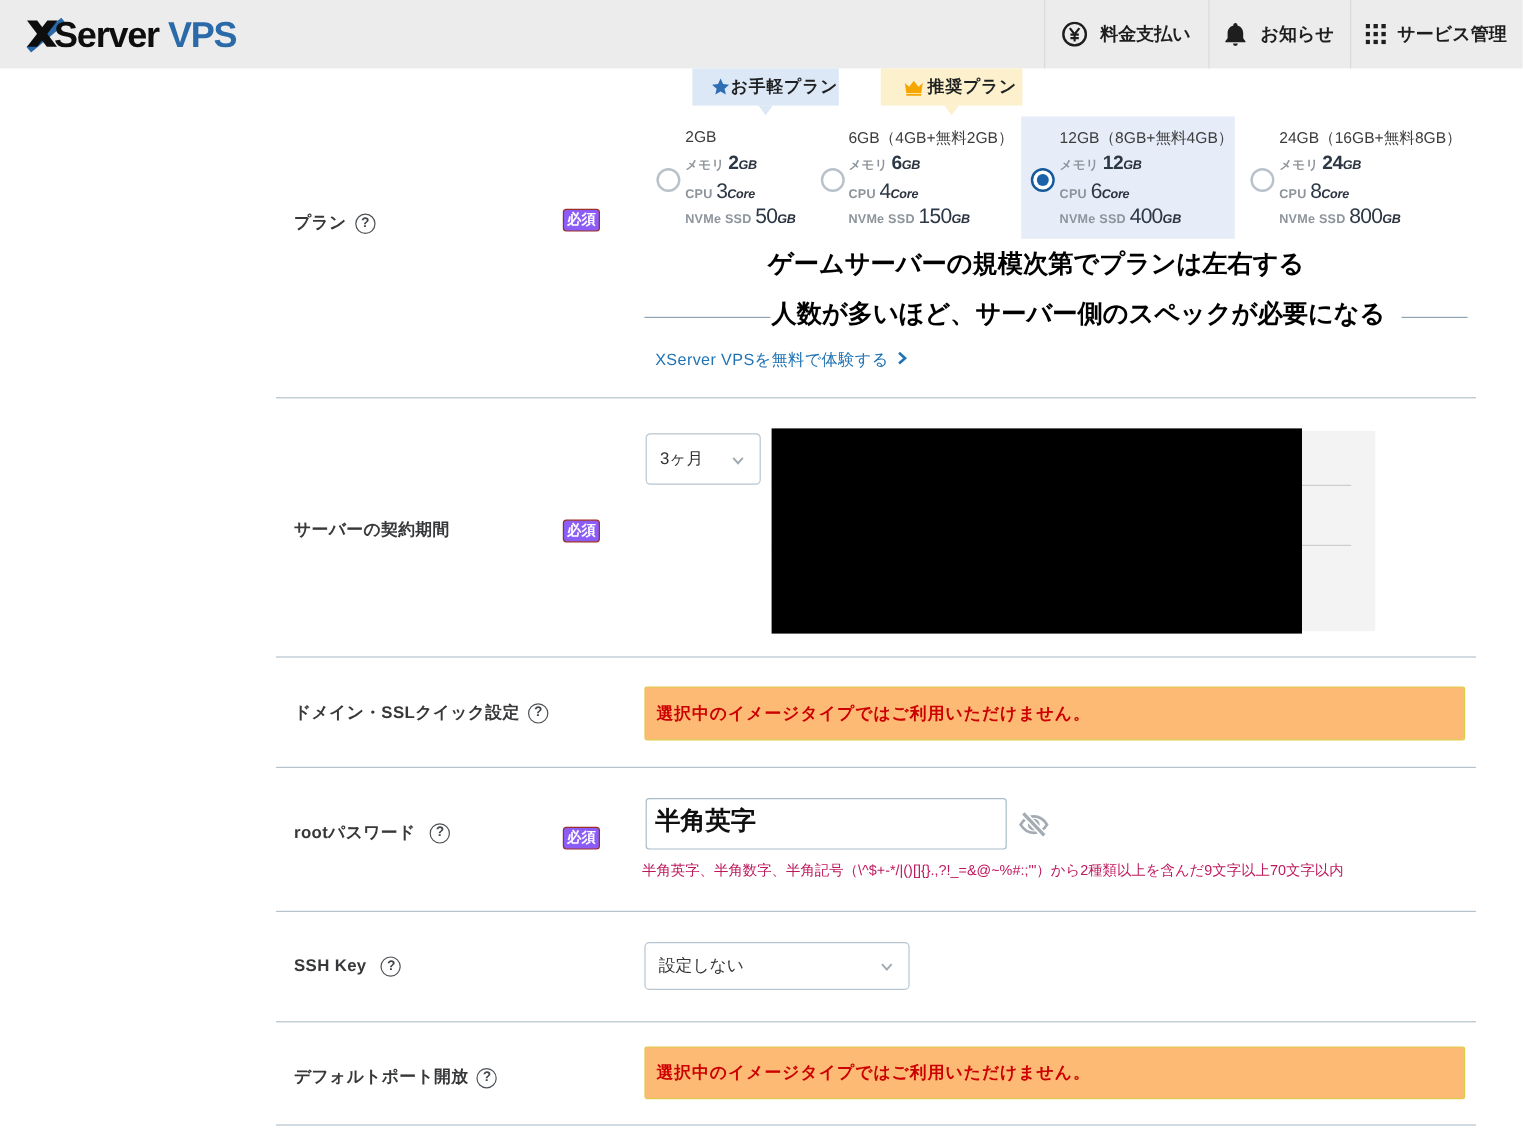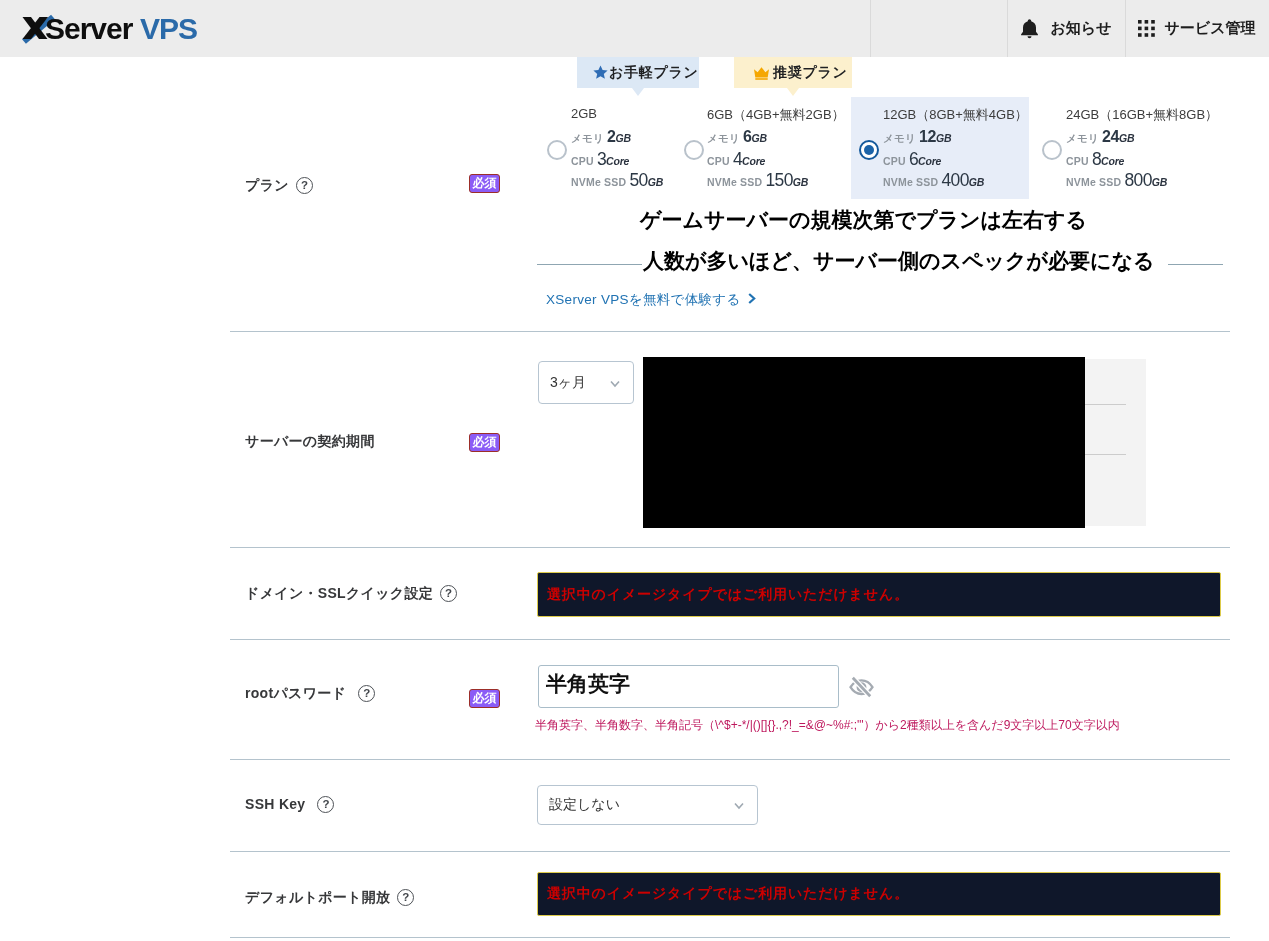--- a/index.html
+++ b/index.html
@@ -37,39 +37,46 @@
   
   .anno { position:absolute; font-size:21px; font-weight:bold; color:#000; white-space:nowrap; }
   .dline { position:absolute; height:1px; background:#8fa6b2; }
 
   .bluelink { position:absolute; color:#2173b3; font-size:13.5px; white-space:nowrap; letter-spacing:0.3px; }
 
   
   .selbox { position:absolute; border:1px solid #b7c5d1; border-radius:4px; background:#fff; font-size:14px; color:#333;padding-left:44px; }
   .selbox .txt { position:absolute; left:11px; top:50%; transform:translateY(-50%); }
   .chev { position:absolute; width:10px; height:10px; }
-  .ybox { position:absolute; left:537px; width:684px; background:#0f172a; border:1px solid #ddcb4a; border-radius:2px; }
+  .ybox { position:absolute; left:537px; width:684px; background:#fdba74; border:1px solid #ddcb4a; border-radius:2px; }
   .ybox span { position:absolute; left:9px; top:50%; transform:translateY(-50%); color:#cc0000; font-size:14px; font-weight:bold; white-space:nowrap; letter-spacing:0.85px; }
 
   .grayline { position:absolute; height:1px; background:#cccccc; }
 </style>
 </head>
 <body>
 
 <div id="header">
   <svg class="abs" style="left:20px; top:11px;" width="180" height="35" viewBox="0 0 180 35">
     <line x1="4" y1="30.5" x2="33" y2="6" stroke="#2a6aa9" stroke-width="6"></line>
     <polygon points="2.5,6 11,6 27.5,28 19,28" fill="#0e0e0e"></polygon>
     <polygon points="19.5,6 28,6 11,28 2.5,28" fill="#0e0e0e"></polygon>
     <text x="25" y="28" font-family="Liberation Sans, sans-serif" font-size="30" font-weight="bold" letter-spacing="-1" fill="#0e0e0e">Server</text>
     <text x="120" y="28" font-family="Liberation Sans, sans-serif" font-size="30" font-weight="bold" letter-spacing="-1" fill="#2a6aa9">VPS</text>
   </svg>
   <div class="hdiv" style="left:870px;"></div>
   <div class="hdiv" style="left:1007px;"></div>
   <div class="hdiv" style="left:1125px;"></div>
+  <div class="hitem" style="left:870px; width:137px;">
+    <svg width="21" height="21" viewBox="0 0 21 21">
+        <circle cx="10.5" cy="10.5" r="9.4" fill="none" stroke="#1e1e1e" stroke-width="2"></circle>
+        <path d="M6.5 5.5l4 5 4-5M10.5 10.5v6M7 10.8h7M7 13.8h7" fill="none" stroke="#1e1e1e" stroke-width="1.8"></path>
+      </svg>
+    <span>料金支払い</span>
+  </div>
   <div class="hitem" style="left:1007px; width:118px;">
     <svg width="19" height="21" viewBox="0 0 19 21">
         <path d="M9.5 1.2c0.9 0 1.7 0.8 1.7 1.7v0.4c2.9 0.8 4.8 3.2 4.8 6.2v4.3l1.9 2.5v0.9H1.1v-0.9l1.9-2.5V9.5c0-3 1.9-5.4 4.8-6.2V2.9c0-0.9 0.8-1.7 1.7-1.7z" fill="#1e1e1e"></path>
         <path d="M7.5 18.3a2 2 0 0 0 4 0z" fill="#1e1e1e"></path>
       </svg>
     <span>お知らせ</span>
   </div>
   <div class="hitem" style="left:1125px; width:144px; gap:9px;">
     <svg width="17" height="17" viewBox="0 0 17 17">
         <g fill="#1e1e1e">

